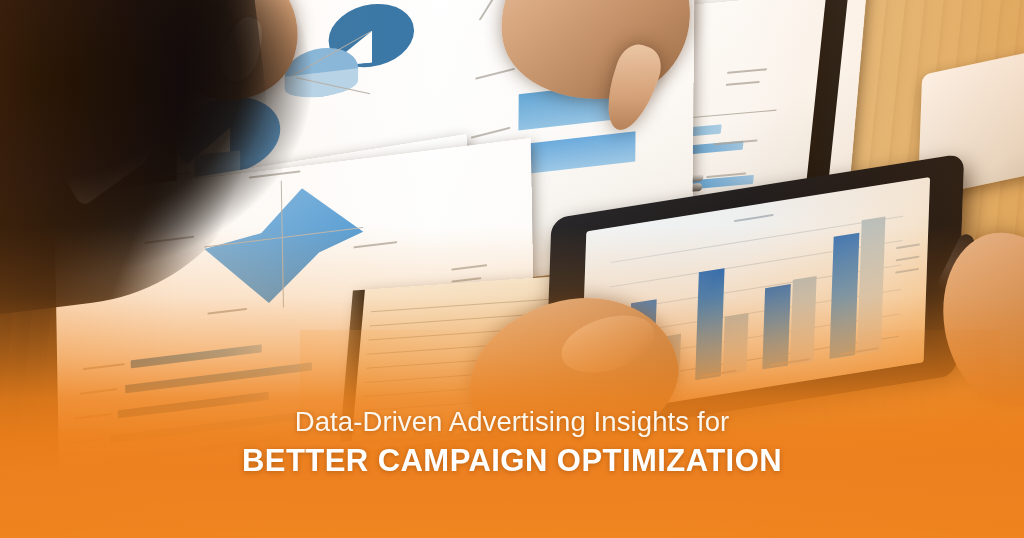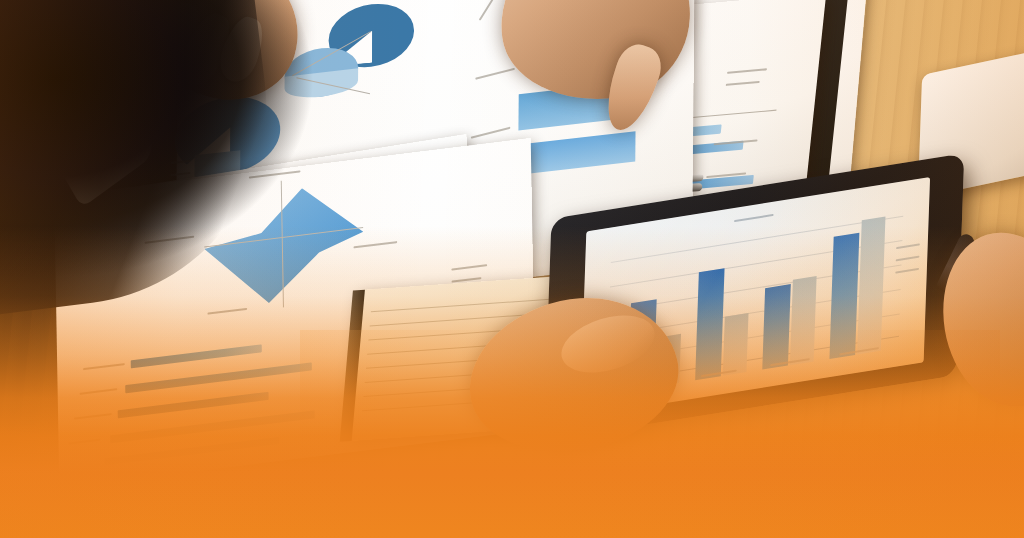--- a/index.html
+++ b/index.html
@@ -420,14 +420,18 @@
   <div class="layer hand" id="hand-r"></div>
 
   <div class="layer" id="darksuit"></div>
   <div class="layer" id="cuff"></div>
   <div class="layer" id="darkcorner"></div>
 
   <div class="layer" id="warm-facets"></div>
   <div class="layer" id="orange"></div>
   <div class="layer" id="orange-side"></div>
 
+  <div class="layer" id="headline">
+    <div id="line1">Data-Driven Advertising Insights for</div>
+    <div id="line2">BETTER CAMPAIGN OPTIMIZATION</div>
+  </div>
 
 </div>
 
 </body></html>

